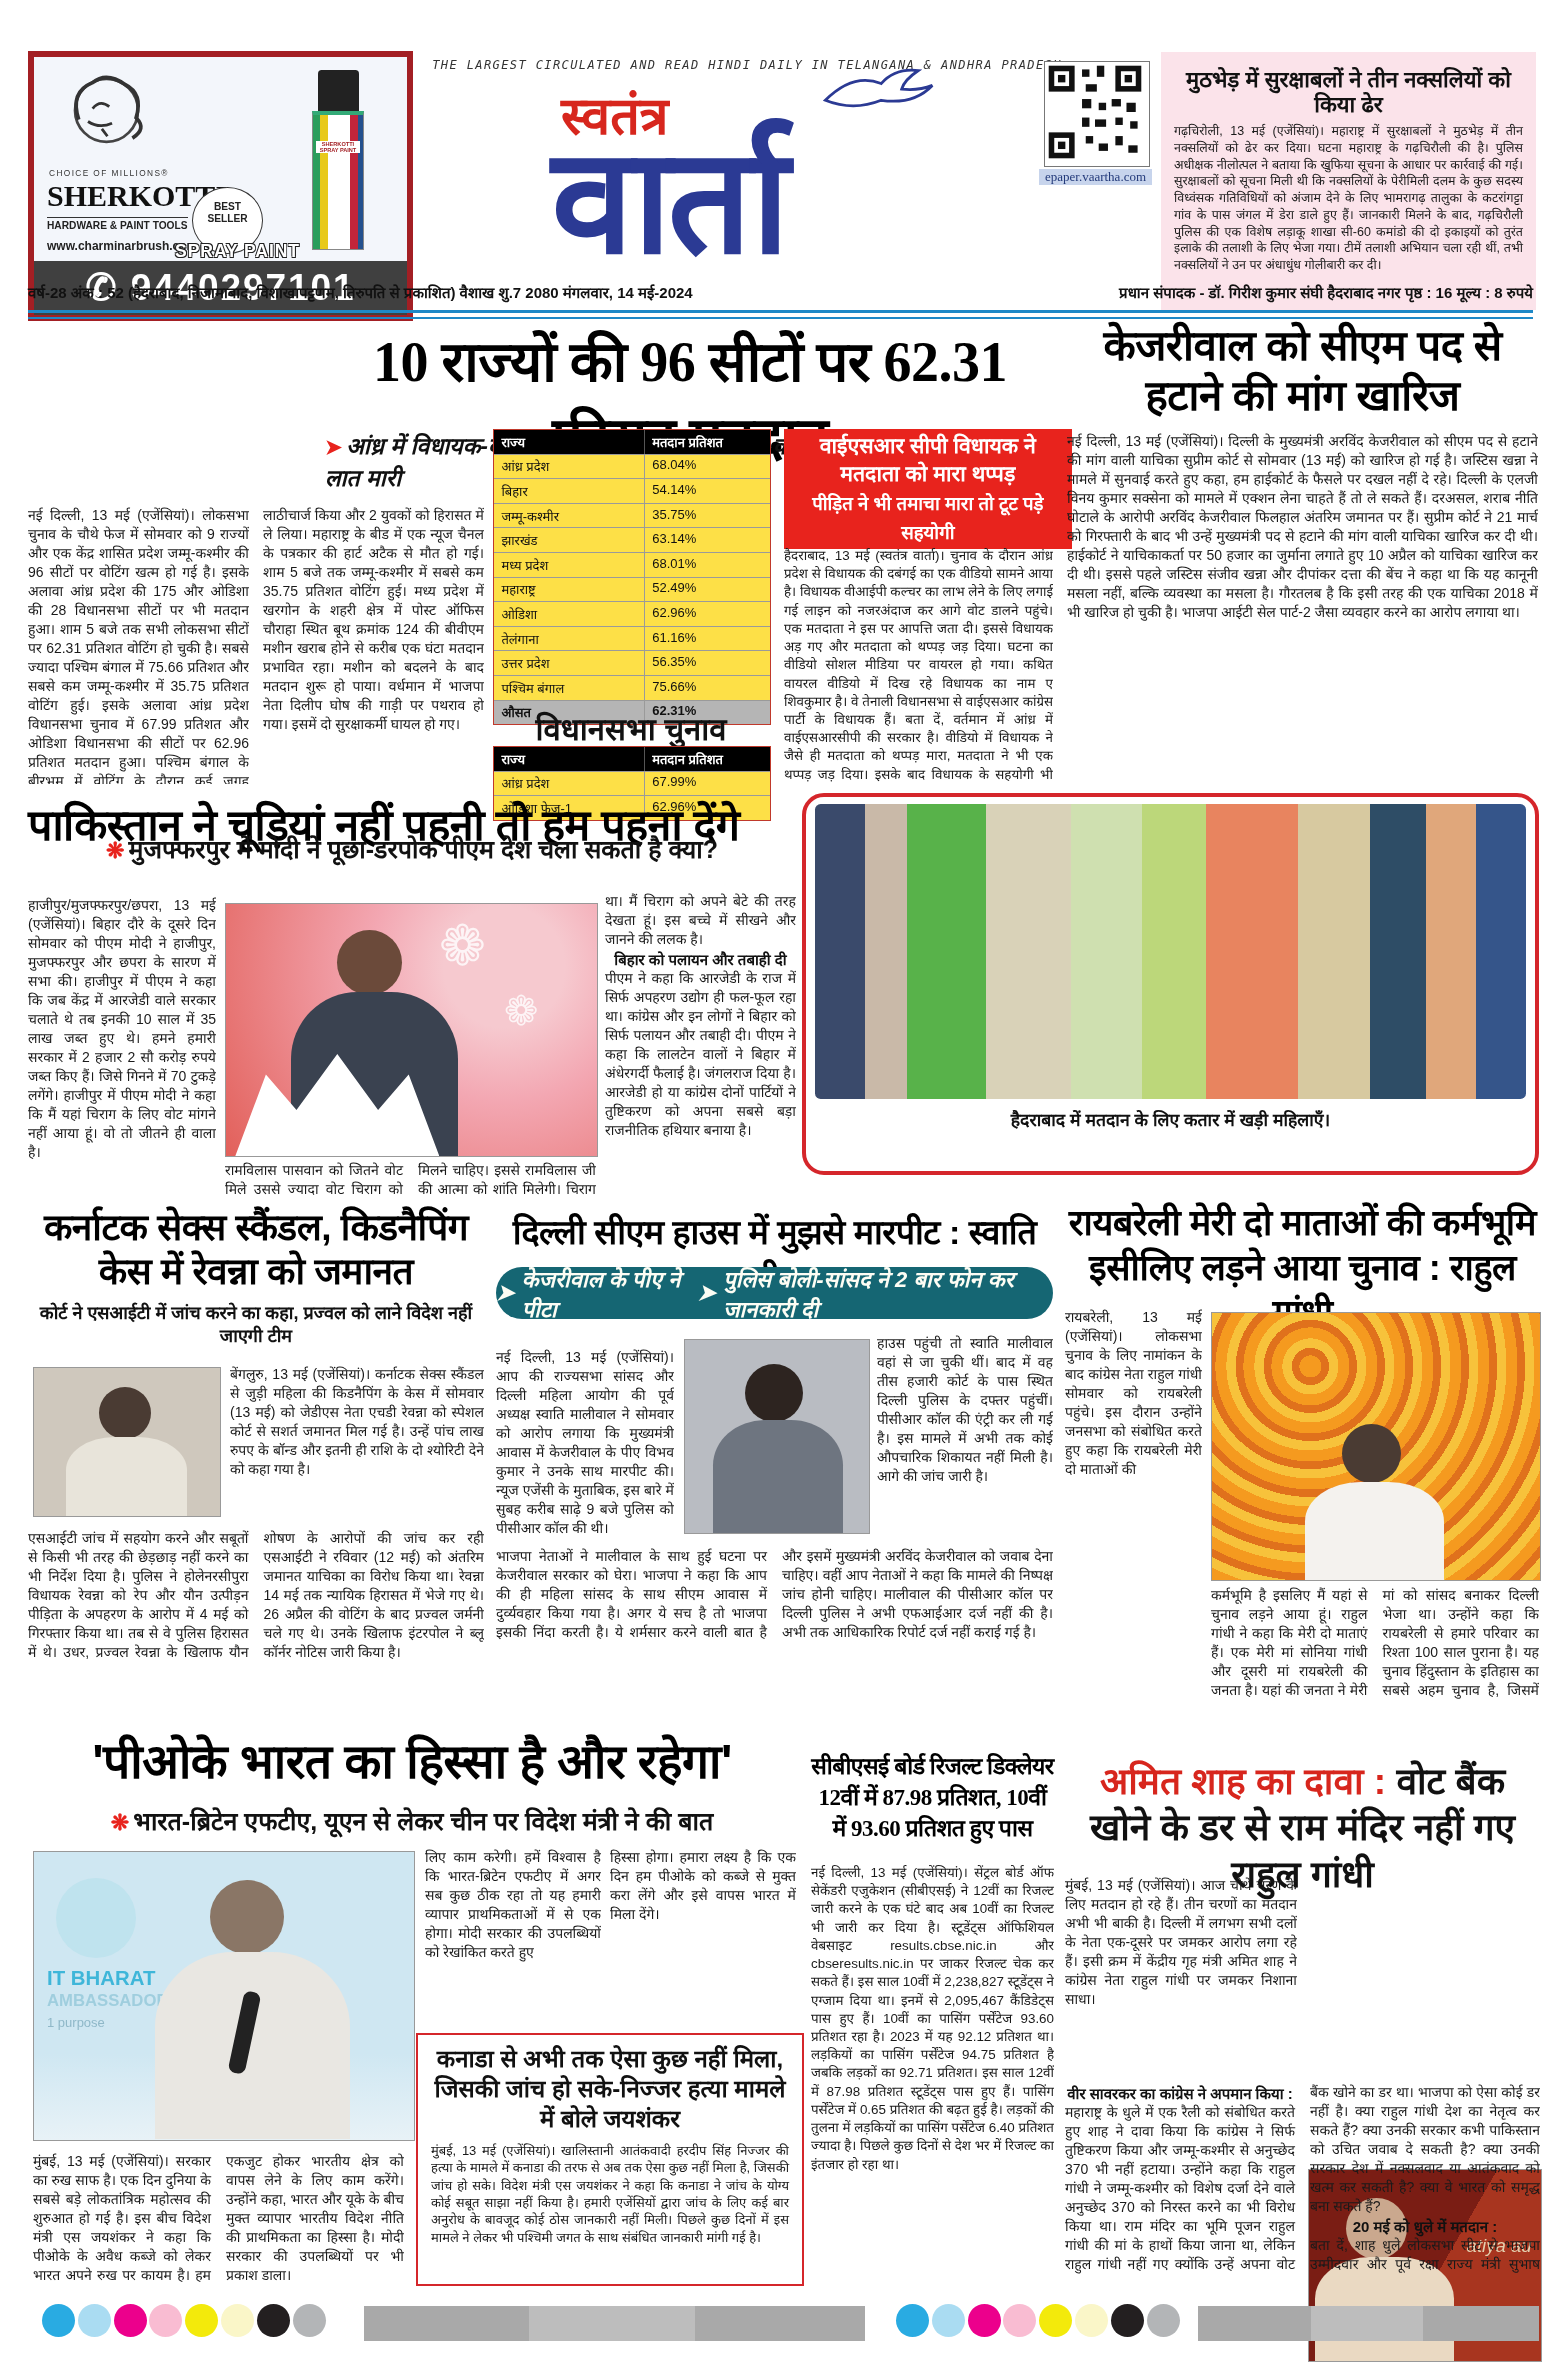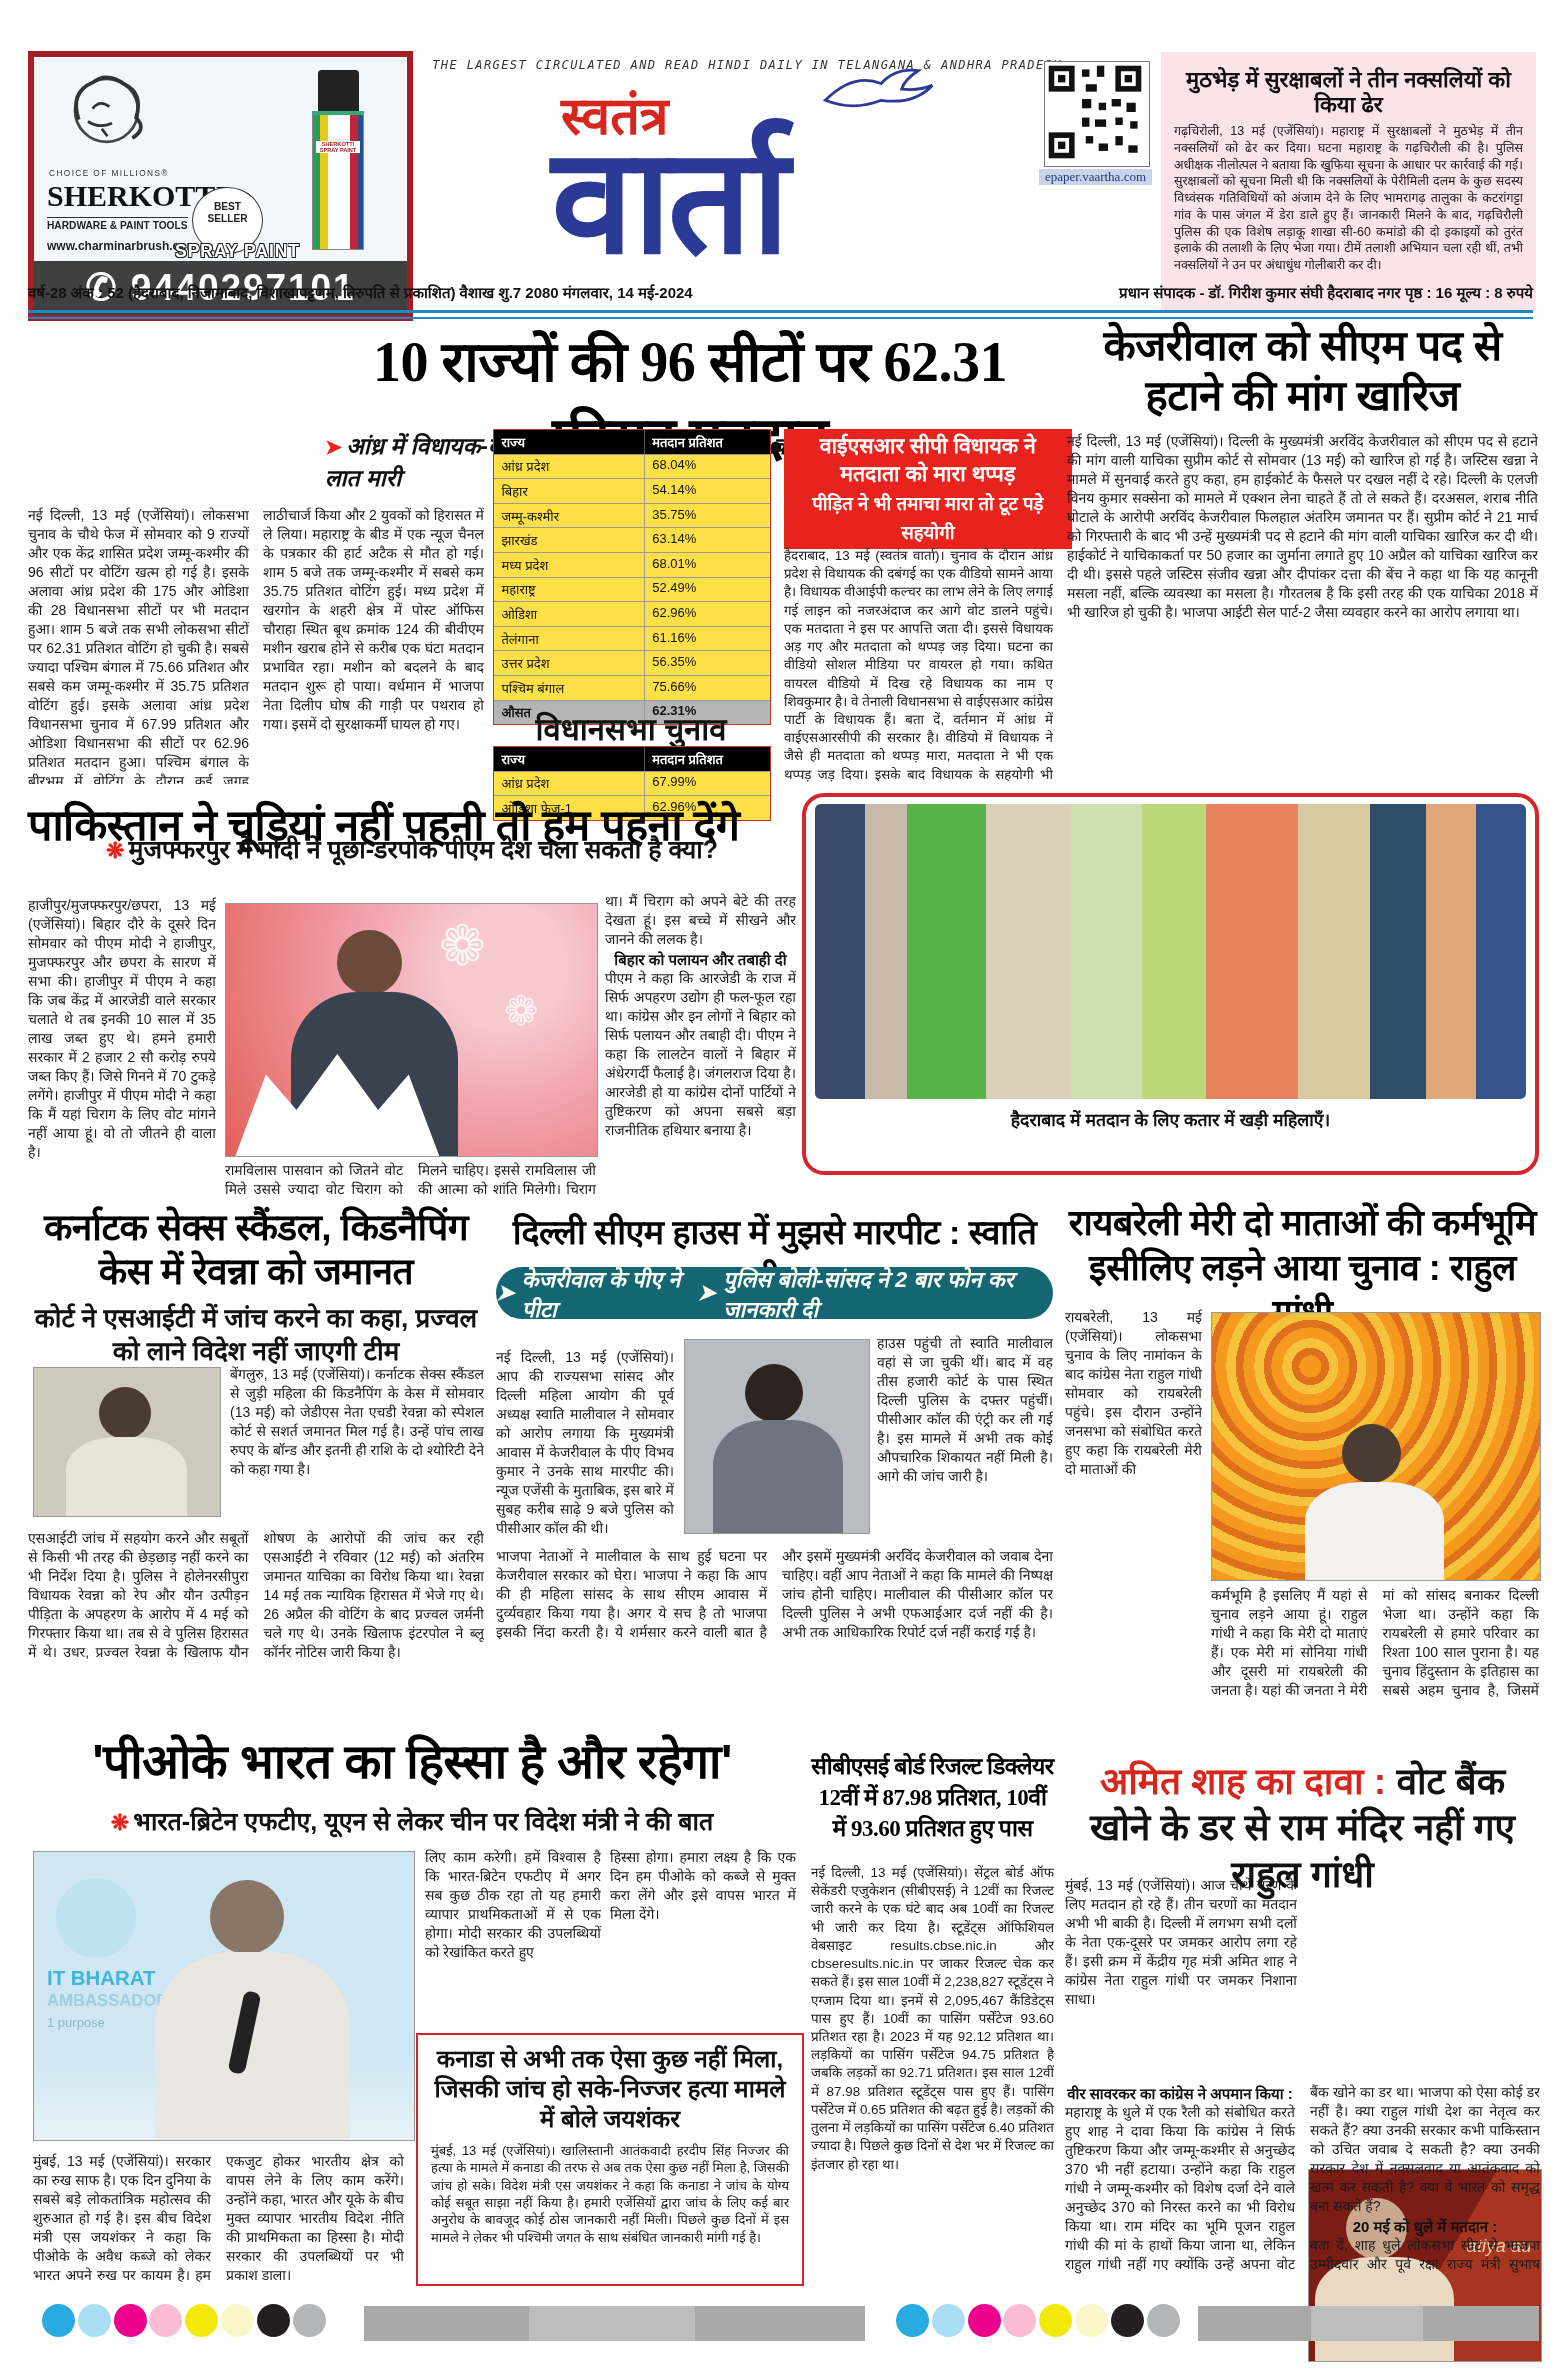--- a/index.html
+++ b/index.html
@@ -238,21 +238,21 @@
     <h4 class="innersub">बिहार को पलायन और तबाही दी</h4>
     <p class="body-txt">पीएम ने कहा कि आरजेडी के राज में सिर्फ अपहरण उद्योग ही फल-फूल रहा था। कांग्रेस और इन लोगों ने बिहार को सिर्फ पलायन और तबाही दी। पीएम ने कहा कि लालटेन वालों ने बिहार में अंधेरगर्दी फैलाई है। जंगलराज दिया है। आरजेडी हो या कांग्रेस दोनों पार्टियों ने तुष्टिकरण को अपना सबसे बड़ा राजनीतिक हथियार बनाया है।</p>
   </div>
 
   <div class="abs" style="left:802px;top:793px;width:737px;height:382px;border:4.6px solid #d5262b;border-radius:22px;background:#fff;padding:7.4px 9.3px;box-sizing:border-box;">
     <div class="womenphoto"></div>
     <div class="capt" style="margin-top:7.4px;">हैदराबाद में मतदान के लिए कतार में खड़ी महिलाएँ।</div>
   </div>
 
   <h2 class="abs hl center" style="left:28px;top:1206px;width:456px;font-size:37px;line-height:1.2;">कर्नाटक सेक्स स्कैंडल, किडनैपिंग केस में रेवन्ना को जमानत</h2>
-  <div class="abs center" style="left:28px;top:1302px;width:456px;font-weight:bold;font-size:26px;line-height:1.25;">कोर्ट ने एसआईटी में जांच करने का कहा, प्रज्वल को लाने विदेश नहीं जाएगी टीम</div>
+  <div class="abs center" style="left:28px;top:1302px;width:456px;font-weight:bold;font-size:18px;line-height:1.25;">कोर्ट ने एसआईटी में जांच करने का कहा, प्रज्वल को लाने विदेश नहीं जाएगी टीम</div>
   <div class="abs photo" style="left:33px;top:1367px;width:186px;height:148px;background:#cfc8bd;">
     <div class="sil-head" style="left:65px;top:18.6px;width:52px;height:52px;"></div>
     <div class="sil-body" style="left:32px;top:69px;width:121px;height:83px;background:#e8e4da;"></div>
   </div>
   <p class="abs body-txt" style="left:230px;top:1365px;width:254px;height:154px;overflow:hidden;">बेंगलुरु, 13 मई (एजेंसियां)। कर्नाटक सेक्स स्कैंडल से जुड़ी महिला की किडनैपिंग के केस में सोमवार (13 मई) को जेडीएस नेता एचडी रेवन्ना को स्पेशल कोर्ट से सशर्त जमानत मिल गई है। उन्हें पांच लाख रुपए के बॉन्ड और इतनी ही राशि के दो श्योरिटी देने को कहा गया है।</p>
   <p class="abs body-txt cols2" style="left:28px;top:1529px;width:456px;height:187px;overflow:hidden;">एसआईटी जांच में सहयोग करने और सबूतों से किसी भी तरह की छेड़छाड़ नहीं करने का भी निर्देश दिया है। पुलिस ने होलेनरसीपुरा विधायक रेवन्ना को रेप और यौन उत्पीड़न पीड़िता के अपहरण के आरोप में 4 मई को गिरफ्तार किया था। तब से वे पुलिस हिरासत में थे। उधर, प्रज्वल रेवन्ना के खिलाफ यौन शोषण के आरोपों की जांच कर रही एसआईटी ने रविवार (12 मई) को अंतरिम जमानत याचिका का विरोध किया था। रेवन्ना 14 मई तक न्यायिक हिरासत में भेजे गए थे। 26 अप्रैल की वोटिंग के बाद प्रज्वल जर्मनी चले गए थे। उनके खिलाफ इंटरपोल ने ब्लू कॉर्नर नोटिस जारी किया है।</p>
 
   <h2 class="abs hl center" style="left:496px;top:1208px;width:557px;font-size:34px;">दिल्ली सीएम हाउस में मुझसे मारपीट : स्वाति मालीवाल</h2>
   <div class="abs pill" style="left:496px;top:1267px;width:557px;height:52px;">
     <span>➤</span>

